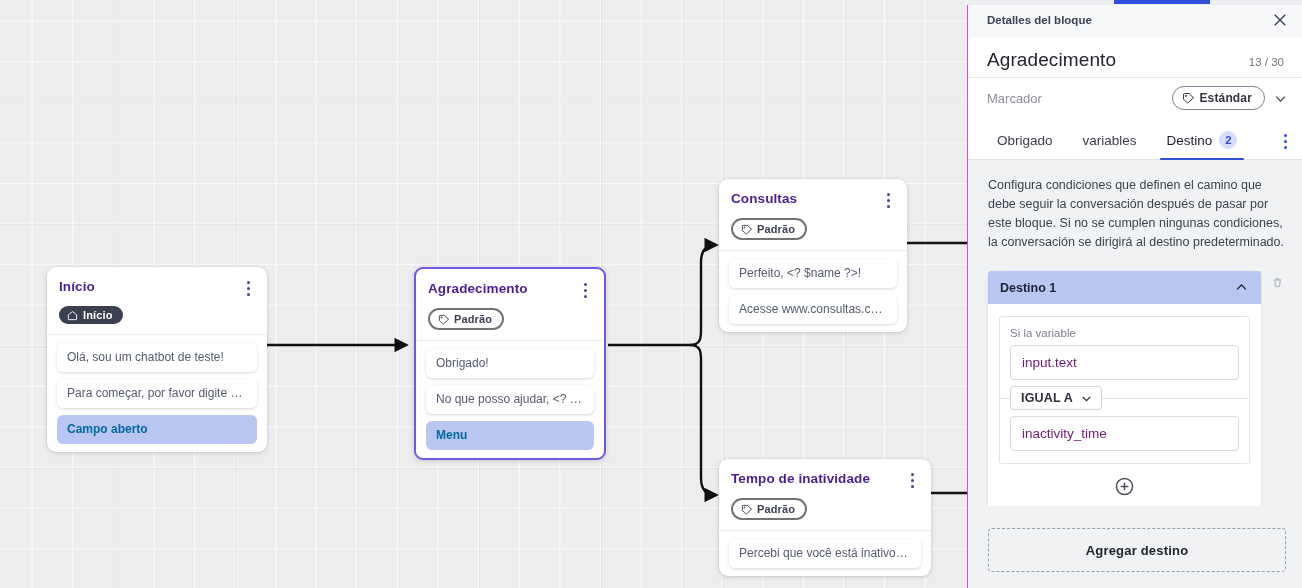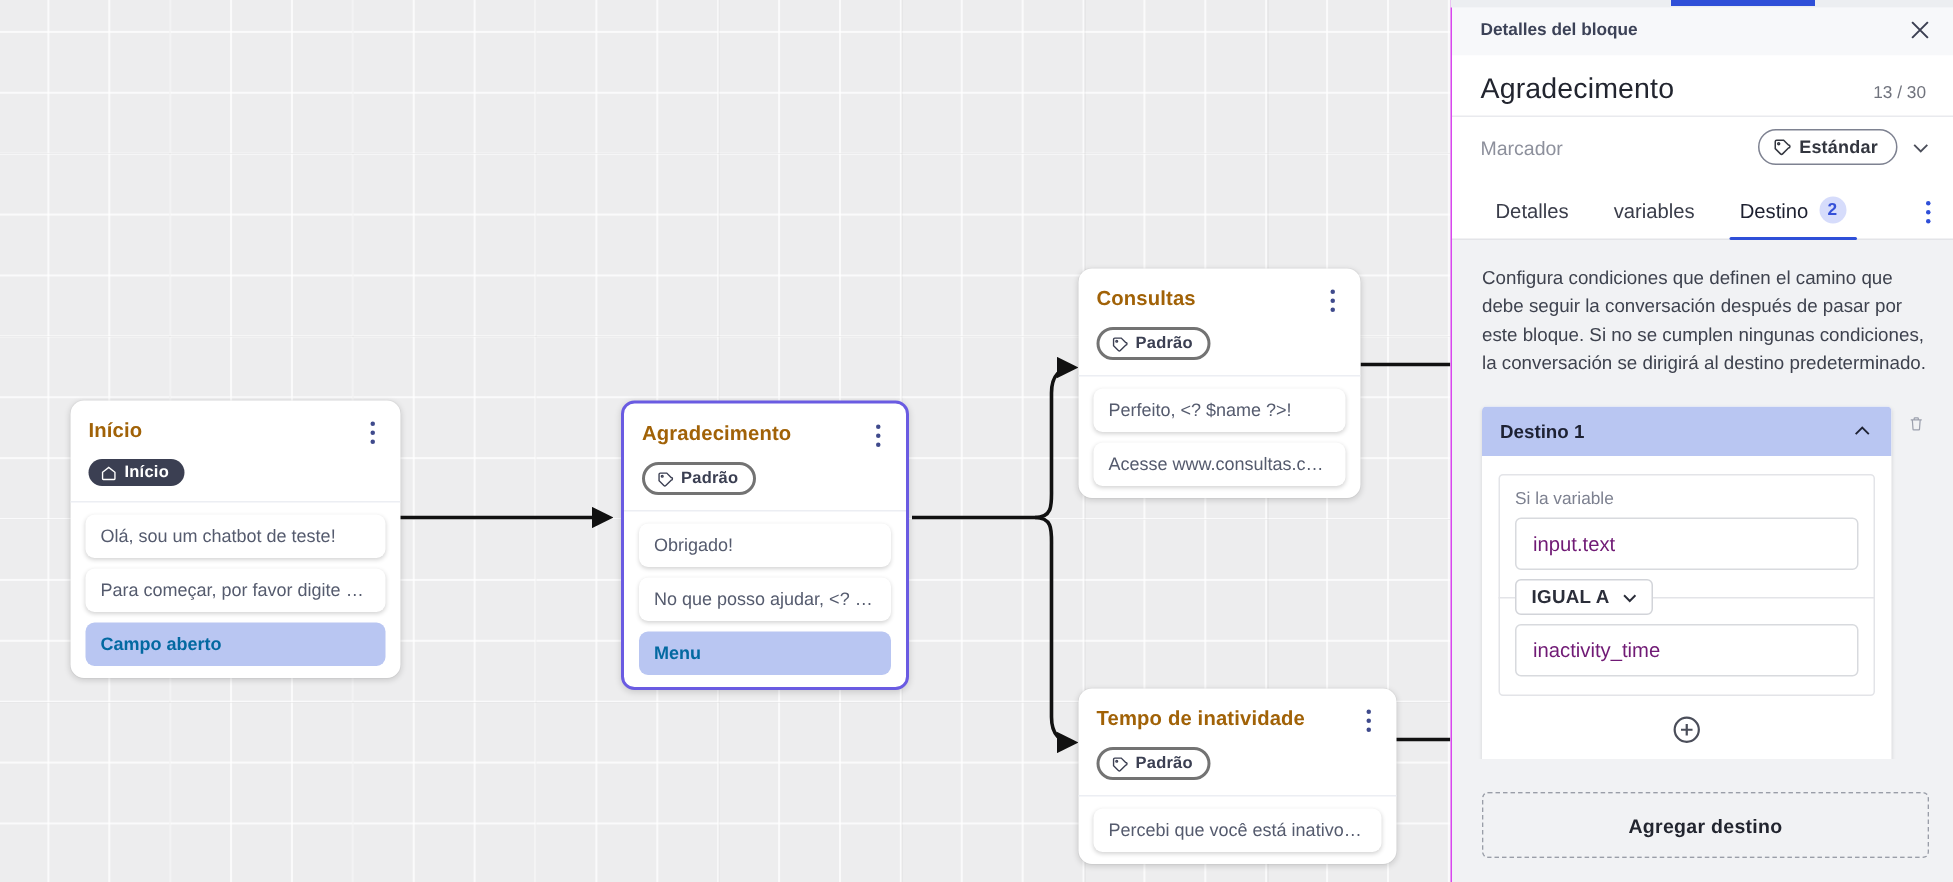--- a/index.html
+++ b/index.html
@@ -33,21 +33,21 @@
     box-shadow: 0 1px 4px rgba(0,0,0,0.16), 0 0 0 0.5px rgba(0,0,0,0.04);
     padding: 0 0 8px 0;
   }
   .node.selected {
     border: 2px solid #6A5BE2;
     box-shadow: 0 1px 5px rgba(0,0,0,0.16);
   }
   .node-head { padding: 12px 12px 0 12px; display:flex; flex-direction:column; }
   .node-titlerow { display: flex; align-items: flex-start; justify-content: space-between; }
   .node-title {
-    font-size: 13.5px; color: #a16207; font-weight: 600; letter-spacing: .1px;
+    font-size: 13.5px; color: #4c1d95; font-weight: 600; letter-spacing: .1px;
     line-height: 16px;
   }
   .kebab { width: 14px; height: 18px; display:flex; flex-direction:column;
            align-items:center; justify-content:center; gap:3px; cursor: pointer; flex:0 0 auto; }
   .kebab i { width: 3px; height: 3px; border-radius: 50%; background:#3f4a8c; display:block; }
 
   .chip {
     margin-top: 9px; align-self: flex-start;
     display:inline-flex; align-items:center; gap:5px;
     padding: 3px 10px 3px 8px;
@@ -327,21 +327,21 @@
           <span>Estándar</span>
         </span>
         <svg width="15" height="15" viewBox="0 0 24 24" fill="none" stroke="#4b4e5a" stroke-width="2">
           <path d="M5 9 L12 16 L19 9"></path>
         </svg>
       </span>
     </div>
 
     <div class="tabs">
       <div class="tab">
-        <span>Detalles</span>
+        <span>Obrigado</span>
       </div>
       <div class="tab">
         <span>variables</span>
       </div>
       <div class="tab active">
         <span>Destino</span>
         <span class="tab-badge">2</span>
       </div>
       <span class="kebab tabs-kebab">
           <i></i>

